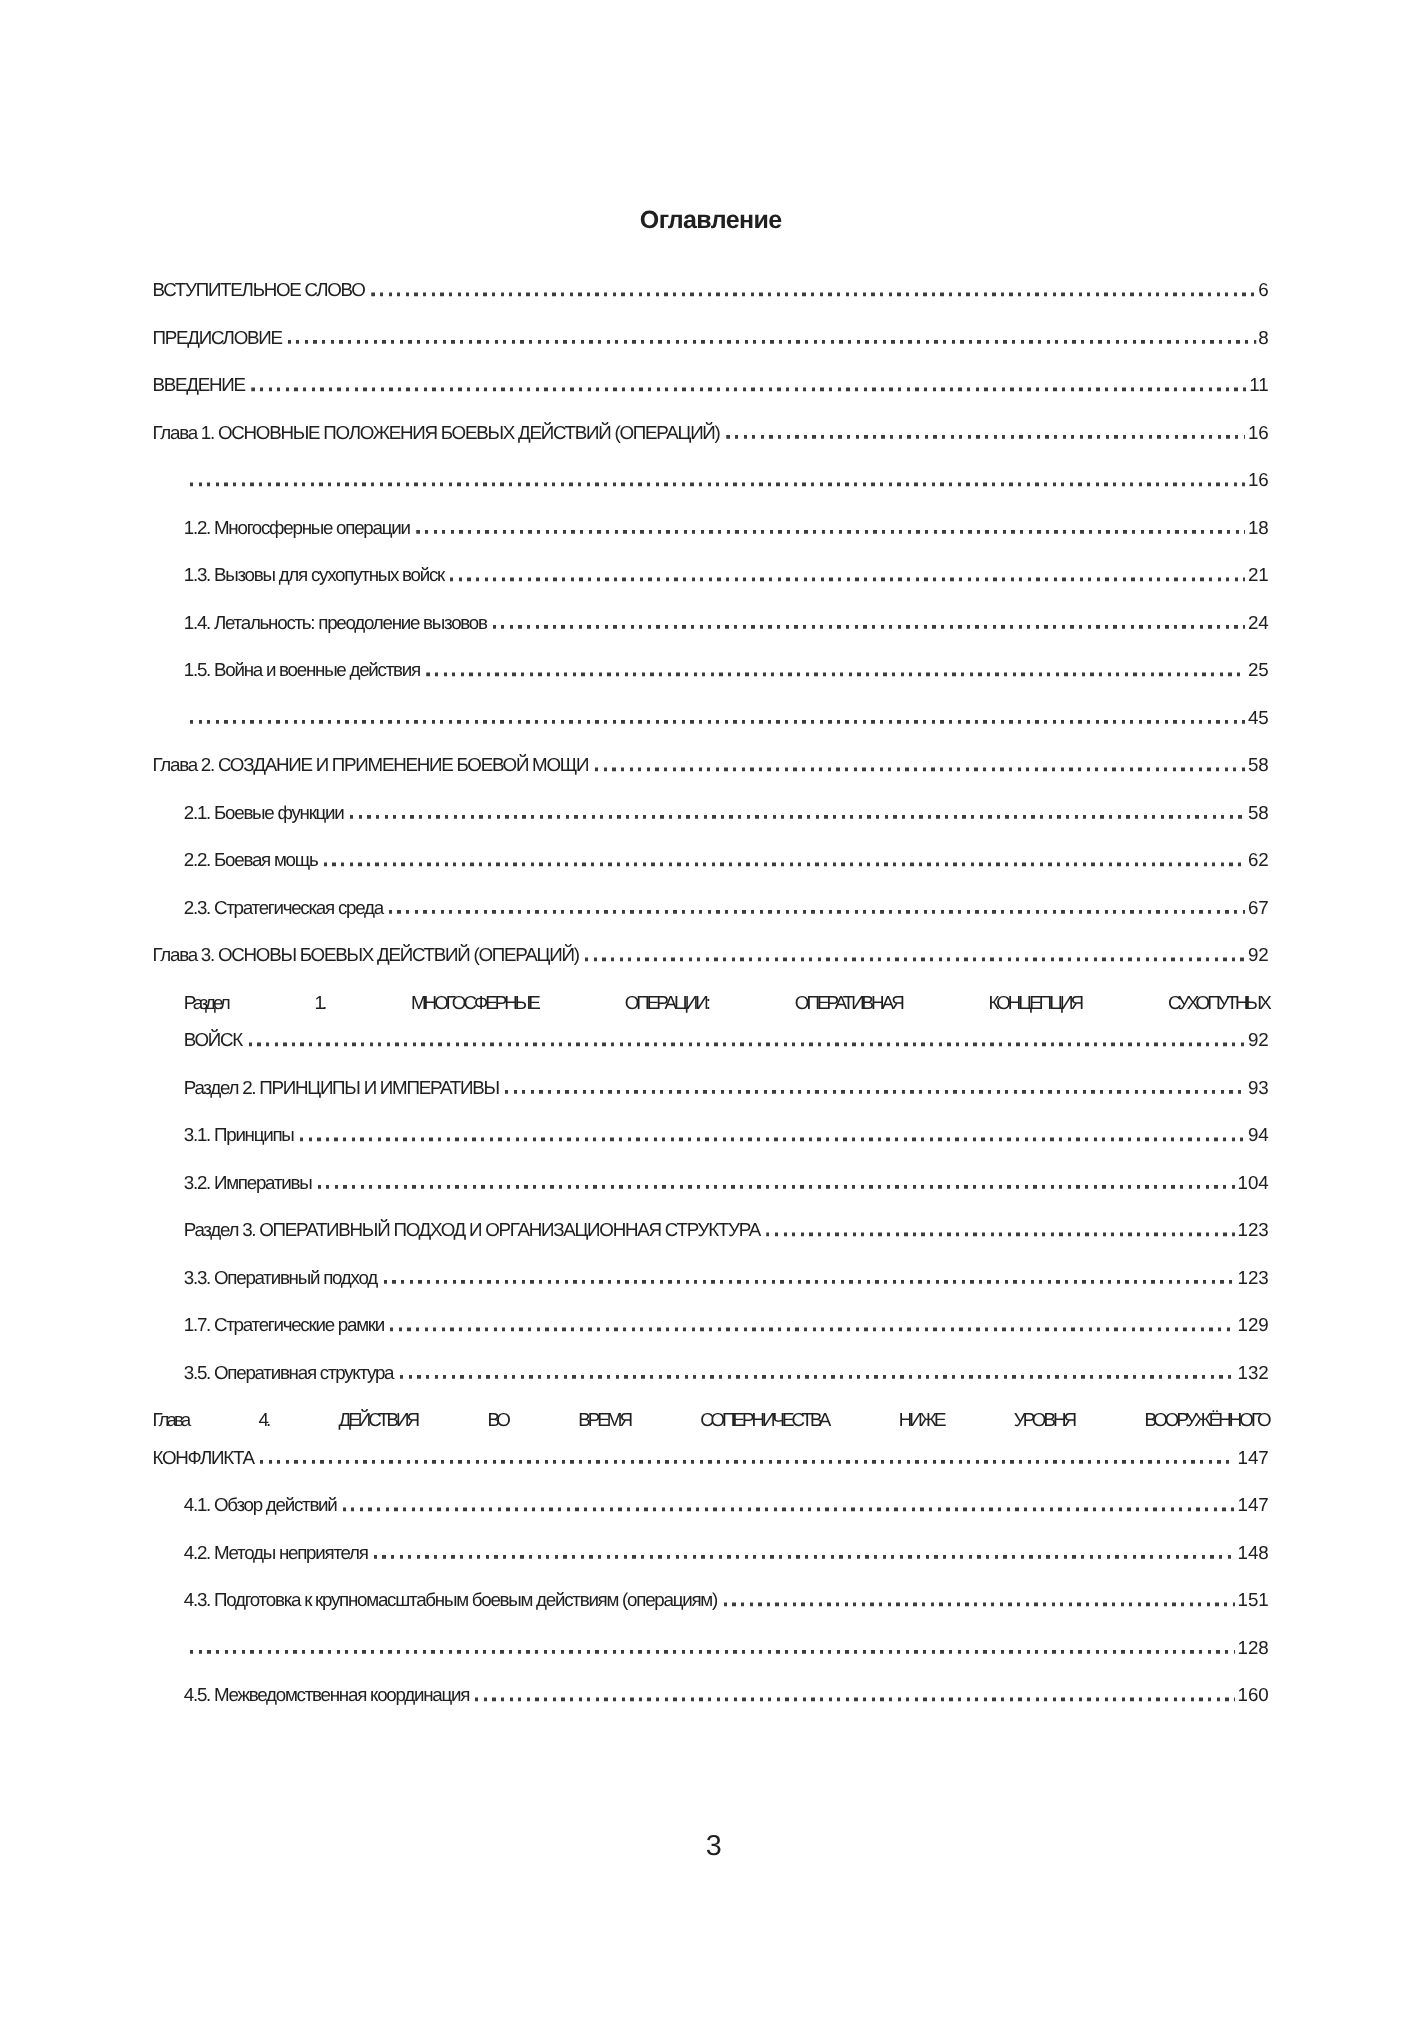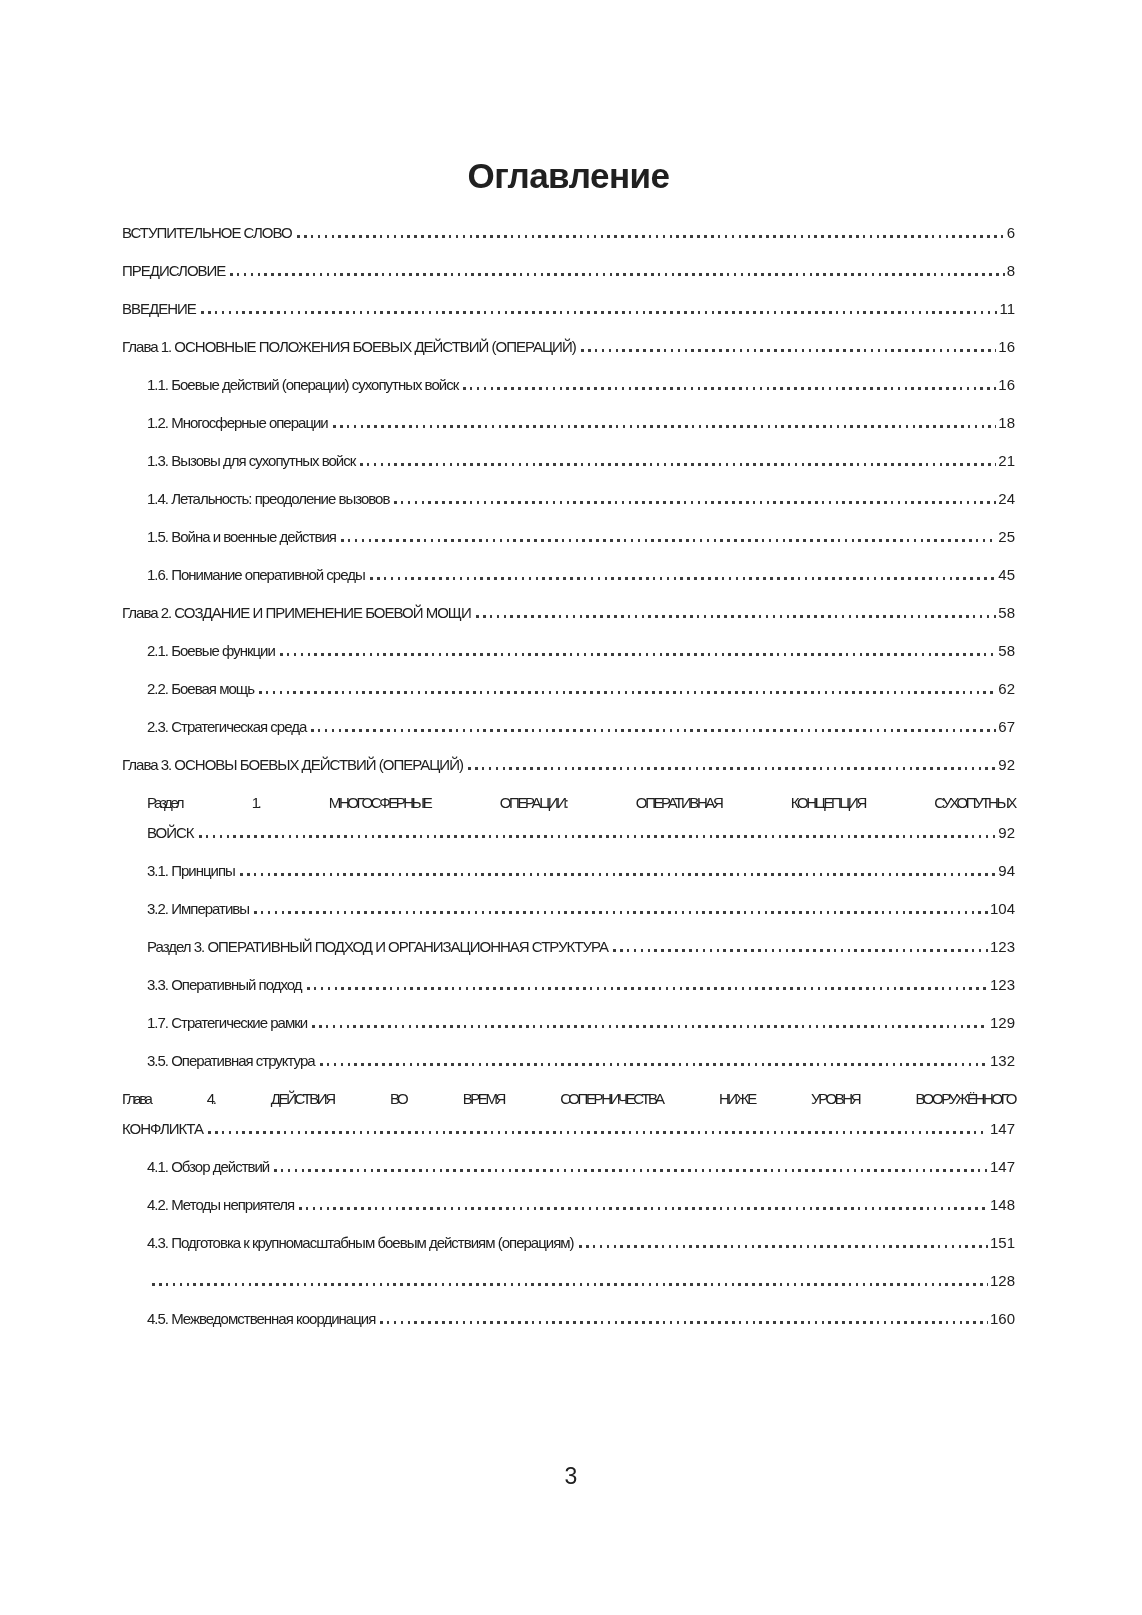--- a/index.html
+++ b/index.html
@@ -16,21 +16,21 @@
     color: #202020;
     overflow: hidden;
   }
   .toc-title {
     position: absolute;
     top: 157px;
     left: 122px;
     width: 893px;
     text-align: center;
     font-weight: bold;
-    font-size: 35px;
+    font-size: 20px;
     line-height: 38px;
     letter-spacing: -0.5px;
   }
   .toc {
     position: absolute;
     top: 218px;
     left: 122px;
     width: 893px;
     font-size: 15px;
     line-height: 30px;
@@ -112,21 +112,20 @@
     <div class="entry">
       <div class="row">
         <span class="txt">Глава 1. ОСНОВНЫЕ ПОЛОЖЕНИЯ БОЕВЫХ ДЕЙСТВИЙ (ОПЕРАЦИЙ)</span>
         <span class="leader"></span>
         <span class="pg">16</span>
       </div>
     </div>
 
     <div class="entry sub">
       <div class="row">
-        <span class="txt">1.1. Боевые действий (операции) сухопутных войск</span>
         <span class="leader"></span>
         <span class="pg">16</span>
       </div>
     </div>
 
     <div class="entry sub">
       <div class="row">
         <span class="txt">1.2. Многосферные операции</span>
         <span class="leader"></span>
         <span class="pg">18</span>
@@ -152,21 +151,20 @@
     <div class="entry sub">
       <div class="row">
         <span class="txt">1.5. Война и военные действия</span>
         <span class="leader"></span>
         <span class="pg">25</span>
       </div>
     </div>
 
     <div class="entry sub">
       <div class="row">
-        <span class="txt">1.6. Понимание оперативной среды</span>
         <span class="leader"></span>
         <span class="pg">45</span>
       </div>
     </div>
 
     <div class="entry">
       <div class="row">
         <span class="txt">Глава 2. СОЗДАНИЕ И ПРИМЕНЕНИЕ БОЕВОЙ МОЩИ</span>
         <span class="leader"></span>
         <span class="pg">58</span>
@@ -216,20 +214,27 @@
           <span>КОНЦЕПЦИЯ</span>
           <span>СУХОПУТНЫХ</span>
         </div>
       <div class="row">
         <span class="txt">ВОЙСК</span>
         <span class="leader"></span>
         <span class="pg">92</span>
       </div>
     </div>
 
+    <div class="entry sub">
+      <div class="row">
+        <span class="txt">Раздел 2. ПРИНЦИПЫ И ИМПЕРАТИВЫ</span>
+        <span class="leader"></span>
+        <span class="pg">93</span>
+      </div>
+    </div>
 
     <div class="entry sub">
       <div class="row">
         <span class="txt">3.1. Принципы</span>
         <span class="leader"></span>
         <span class="pg">94</span>
       </div>
     </div>
 
     <div class="entry sub">

